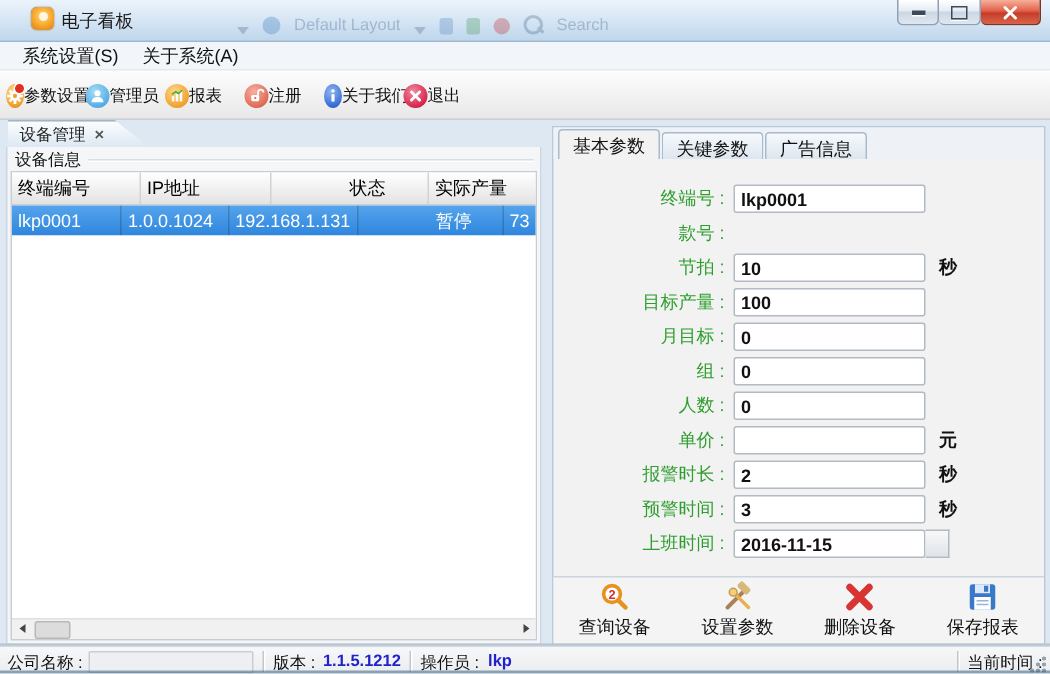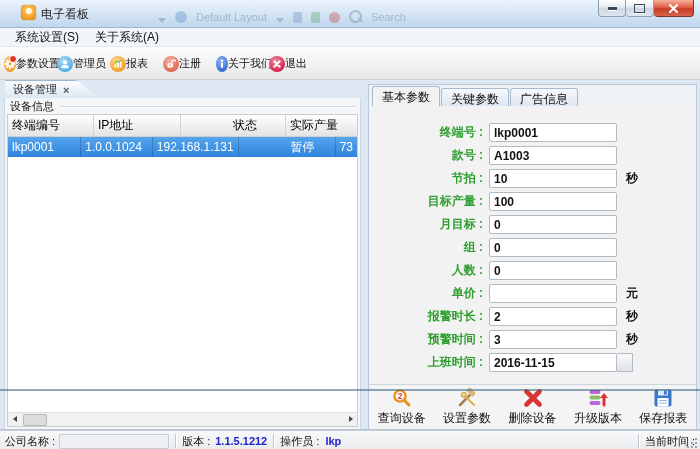--- a/index.html
+++ b/index.html
@@ -1,17 +1,17 @@
 <!DOCTYPE html>
 <html><head>
 <meta charset="utf-8">
 <style>
   html,body{margin:0;padding:0;}
   body{width:700px;height:449px;overflow:hidden;font-family:"Liberation Sans",sans-serif;}
-  .window{position:relative;width:700px;height:391px;background:linear-gradient(180deg,#cfe0f0,#b5cde4);box-sizing:border-box;}
+  .window{position:relative;width:700px;height:449px;background:linear-gradient(180deg,#cfe0f0,#b5cde4);box-sizing:border-box;}
   .window::after{content:"";position:absolute;left:0;right:0;bottom:0;height:2px;background:#39627f;opacity:.55;}
   
   .titlebar{position:relative;height:27px;background:linear-gradient(180deg,#ecf4fc 0%,#d8e7f5 45%,#bfd6ec 100%);border-bottom:1px solid #9db7d2;}
   .app-icon{position:absolute;left:21px;top:5px;width:15px;height:15px;border-radius:4px;background:radial-gradient(circle at 50% 38%,#ffd97a 0%,#f6a62b 55%,#d97f12 100%);box-shadow:0 0 1px #8a5a10;}
   .app-icon::after{content:"";position:absolute;left:4.5px;top:3px;width:6px;height:6px;border-radius:50%;background:#fff7e0;}
   .win-title{position:absolute;left:41px;top:6px;font-size:12px;color:#1b1b1b;}
   .tb-overlay{position:absolute;left:158px;top:3px;height:20px;display:flex;align-items:flex-end;gap:9px;opacity:.32;filter:blur(.5px);color:#3d5f85;font-size:11px;}
   .ov-caret{width:0;height:0;border-left:4px solid transparent;border-right:4px solid transparent;border-top:5px solid #4a6a8a;}
   .ov-dot-blue{width:12px;height:12px;border-radius:50%;background:#3f7ec0;}
   .ov-mini{width:9px;height:11px;background:#5a8ac0;border-radius:2px;}
@@ -62,21 +62,21 @@
   .tri-r{width:0;height:0;border-top:3px solid transparent;border-bottom:3px solid transparent;border-left:4px solid #444;}
   .hs-thumb{position:absolute;left:15px;top:1px;width:22px;height:10px;background:#dcdcdc;border:1px solid #b8b8b8;border-radius:2px;}
   .splitter{width:7px;}
   .right{flex:1;display:flex;flex-direction:column;border:1px solid #b9c9db;background:#f2f2f2;margin-top:4px;min-width:0;}
   .ptabs{height:21px;display:flex;align-items:flex-end;padding-left:3px;background:#eef2f7;flex:none;}
   .ptab{height:18px;box-sizing:border-box;padding:2px 9px 0 9px;font-size:12px;color:#111;border:1px solid #a8bacd;border-bottom:none;border-radius:3px 3px 0 0;background:linear-gradient(180deg,#f6f9fc,#dde6ef);margin-right:1px;position:relative;}
   .ptab.active{height:20px;background:#f2f2f2;z-index:2;}
   .ptab-underline{position:absolute;left:0;right:0;bottom:0;height:1px;background:#b4c3d4;}
   .form{flex:1;overflow:hidden;padding-top:15px;min-height:0;}
   .frow{height:23px;display:flex;align-items:center;}
-  .flabel{width:114px;text-align:right;color:#2f9e2f;font-size:12px;font-weight:bold;white-space:nowrap;}
+  .flabel{width:114px;text-align:right;color:#2f9e2f;font-size:12px;font-weight:normal;white-space:nowrap;}
   .finput{width:118px;height:17px;box-sizing:content-box;border:1px solid #b2bac4;border-radius:2px;background:#fff;margin-left:6px;padding:0 4px;font-size:12px;font-weight:bold;color:#111;display:flex;align-items:center;}
   .funit{margin-left:9px;font-size:12px;color:#111;font-weight:bold;}
   .fdrop{width:15px;height:17px;border:1px solid #b2bac4;border-left:none;background:linear-gradient(#f8f8f8,#dfe3e8);}
   .actionbar{height:44px;border-top:1px solid #ccd4dd;background:#f4f4f4;display:flex;align-items:center;flex:none;}
   .abtn{flex:1;display:flex;flex-direction:column;align-items:center;justify-content:center;font-size:12px;color:#111;gap:1px;}
   
   .statusbar{height:20px;background:linear-gradient(180deg,#f7f8f9,#e9ebee);border-top:1px solid #c9ced5;display:flex;align-items:center;font-size:11px;color:#111;padding:0 5px;position:relative;}
   .sep{width:1px;height:14px;background:#c2c7cd;box-shadow:1px 0 0 #fff;margin:0 6px;}
   .sunken{height:13px;background:#edeff2;border:1px solid #c9ced5;border-radius:1px;display:flex;align-items:center;padding:0 4px;}
   .blue-val{color:#2222cc;font-weight:bold;}
@@ -243,21 +243,20 @@
         <div class="ptab-underline"></div>
       </div>
 
       <div class="form">
         <div class="frow">
           <div class="flabel">终端号 :</div>
           <div class="finput">lkp0001</div>
         </div>
         <div class="frow">
           <div class="flabel">款号 :</div>
-          <div class="finput">A1003</div>
         </div>
         <div class="frow">
           <div class="flabel">节拍 :</div>
           <div class="finput">10</div>
           <div class="funit">秒</div>
         </div>
         <div class="frow">
           <div class="flabel">目标产量 :</div>
           <div class="finput">100</div>
         </div>
@@ -311,30 +310,20 @@
             <path d="M18 18L9 9" stroke="#e8b050" stroke-width="2.2" stroke-linecap="round"></path>
             <circle cx="7.8" cy="7.8" r="2.6" fill="#f2cf7e" stroke="#c89a46" stroke-width="1"></circle>
           </svg>
           <span>设置参数</span>
         </div>
         <div class="abtn">
           <svg width="22" height="22" viewBox="0 0 22 22">
             <path d="M4.5 4.5l13 13M17.5 4.5l-13 13" stroke="#d83434" stroke-width="4.6" stroke-linecap="round"></path>
           </svg>
           <span>删除设备</span>
-        </div>
-        <div class="abtn">
-          <svg width="22" height="22" viewBox="0 0 22 22">
-            <rect x="2.5" y="3" width="11" height="4" rx="2" fill="#bb66d8"></rect>
-            <rect x="2.5" y="8.5" width="11" height="4" rx="2" fill="#8fbf5e"></rect>
-            <rect x="2.5" y="14" width="11" height="4" rx="2" fill="#bb66d8"></rect>
-            <path d="M17 18V9" stroke="#d83434" stroke-width="3" stroke-linecap="round"></path>
-            <path d="M13 11l4-5 4 5z" fill="#d83434"></path>
-          </svg>
-          <span>升级版本</span>
         </div>
         <div class="abtn">
           <svg width="22" height="22" viewBox="0 0 22 22">
             <rect x="2.5" y="2.5" width="17" height="17" rx="2" fill="#3a78c8"></rect>
             <rect x="6" y="2.5" width="10" height="6" fill="#ddeafd"></rect>
             <rect x="12" y="3.5" width="2.8" height="4" fill="#3a78c8"></rect>
             <rect x="5.5" y="11" width="11" height="8.5" fill="#ffffff"></rect>
             <path d="M7 13.5h8M7 16h8" stroke="#9ab4d8" stroke-width="1"></path>
           </svg>
           <span>保存报表</span>

